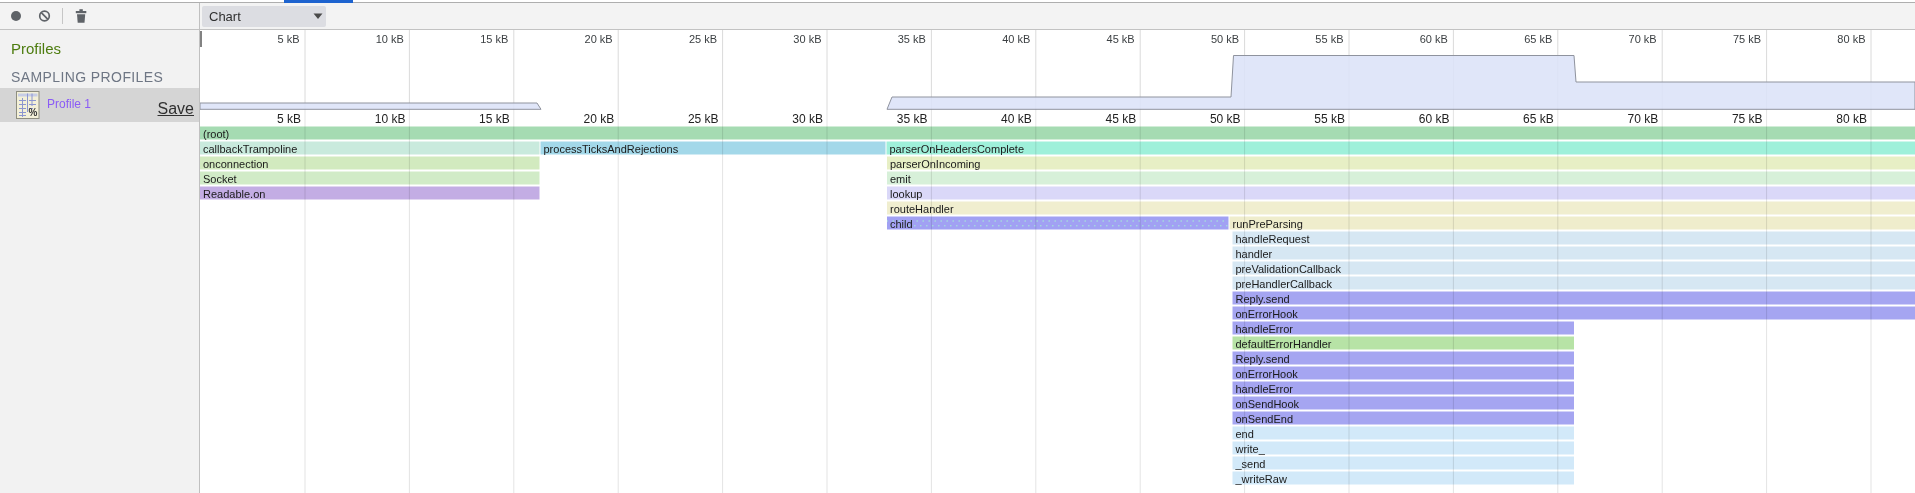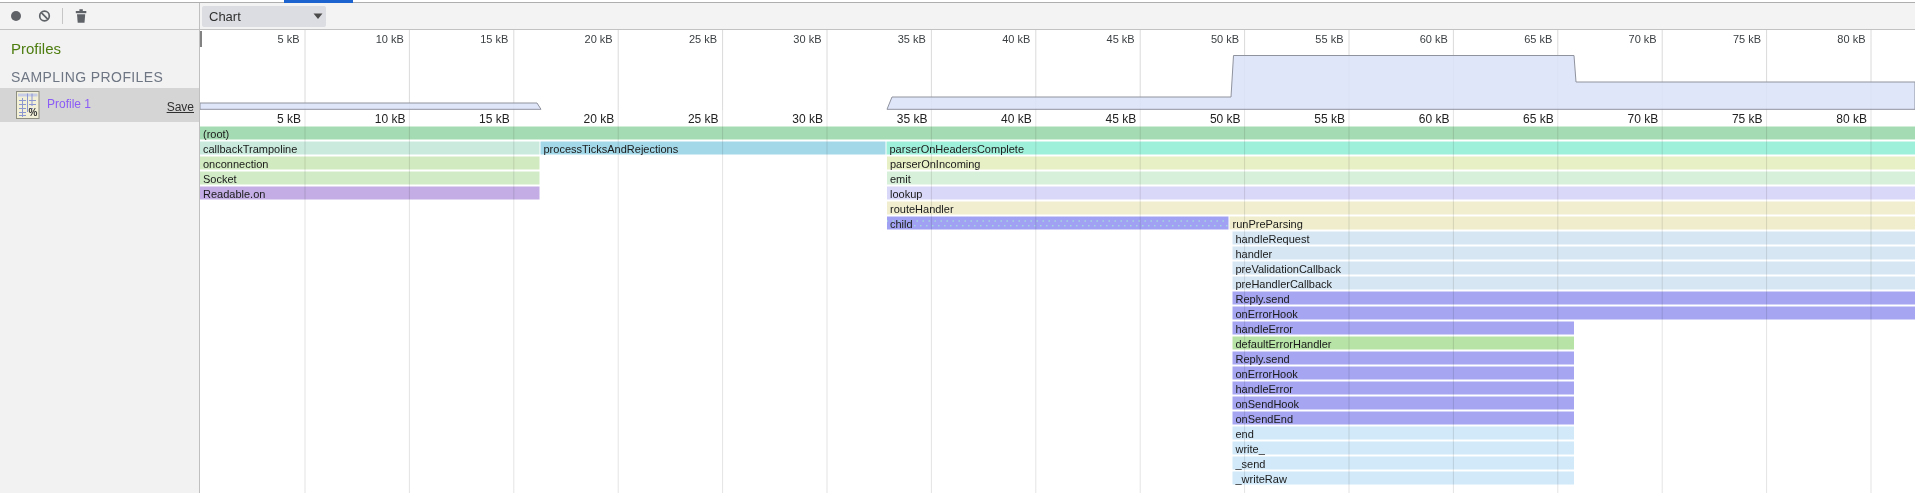--- a/index.html
+++ b/index.html
@@ -43,21 +43,21 @@
       <line x1="13" y1="17.5" x2="17" y2="17.5"></line>
 <line x1="3" y1="21.5" x2="10" y2="21.5"></line>
 <line x1="3" y1="24.5" x2="10" y2="24.5"></line>
 <line x1="6.5" y1="7" x2="6.5" y2="26"></line>
       <line x1="11.5" y1="2.5" x2="11.5" y2="21"></line>
       <line x1="16" y1="2.5" x2="16" y2="15"></line>
 </g>
 <text x="12.5" y="25" font-size="10" font-weight="bold" fill="#3a3a3a" font-family="Liberation Sans, sans-serif">%</text>
 </svg>
 <div class="abs" style="left:47px;top:97px;font-size:12px;color:#8b5cf6">Profile 1</div>
-<div class="abs" style="right:1721px;top:100px;font-size:12px;color:#303030;text-decoration:underline">Save</div>
+<div class="abs" style="right:1721px;top:100px;font-size:16px;color:#303030;text-decoration:underline">Save</div>
 
 <div class="abs" style="left:199.8px;top:30.5px;width:2.2px;height:16px;background:#828282"></div>
 <svg style="position:absolute;left:200px;top:30px" width="1715" height="80" xmlns="http://www.w3.org/2000/svg">
 <line x1="105.0" y1="0" x2="105.0" y2="80" stroke="#dadada" stroke-width="1"></line>
 <line x1="209.4" y1="0" x2="209.4" y2="80" stroke="#dadada" stroke-width="1"></line>
 <line x1="313.8" y1="0" x2="313.8" y2="80" stroke="#dadada" stroke-width="1"></line>
 <line x1="418.2" y1="0" x2="418.2" y2="80" stroke="#dadada" stroke-width="1"></line>
 <line x1="522.6" y1="0" x2="522.6" y2="80" stroke="#dadada" stroke-width="1"></line>
 <line x1="627.0" y1="0" x2="627.0" y2="80" stroke="#dadada" stroke-width="1"></line>
 <line x1="731.4" y1="0" x2="731.4" y2="80" stroke="#dadada" stroke-width="1"></line>

